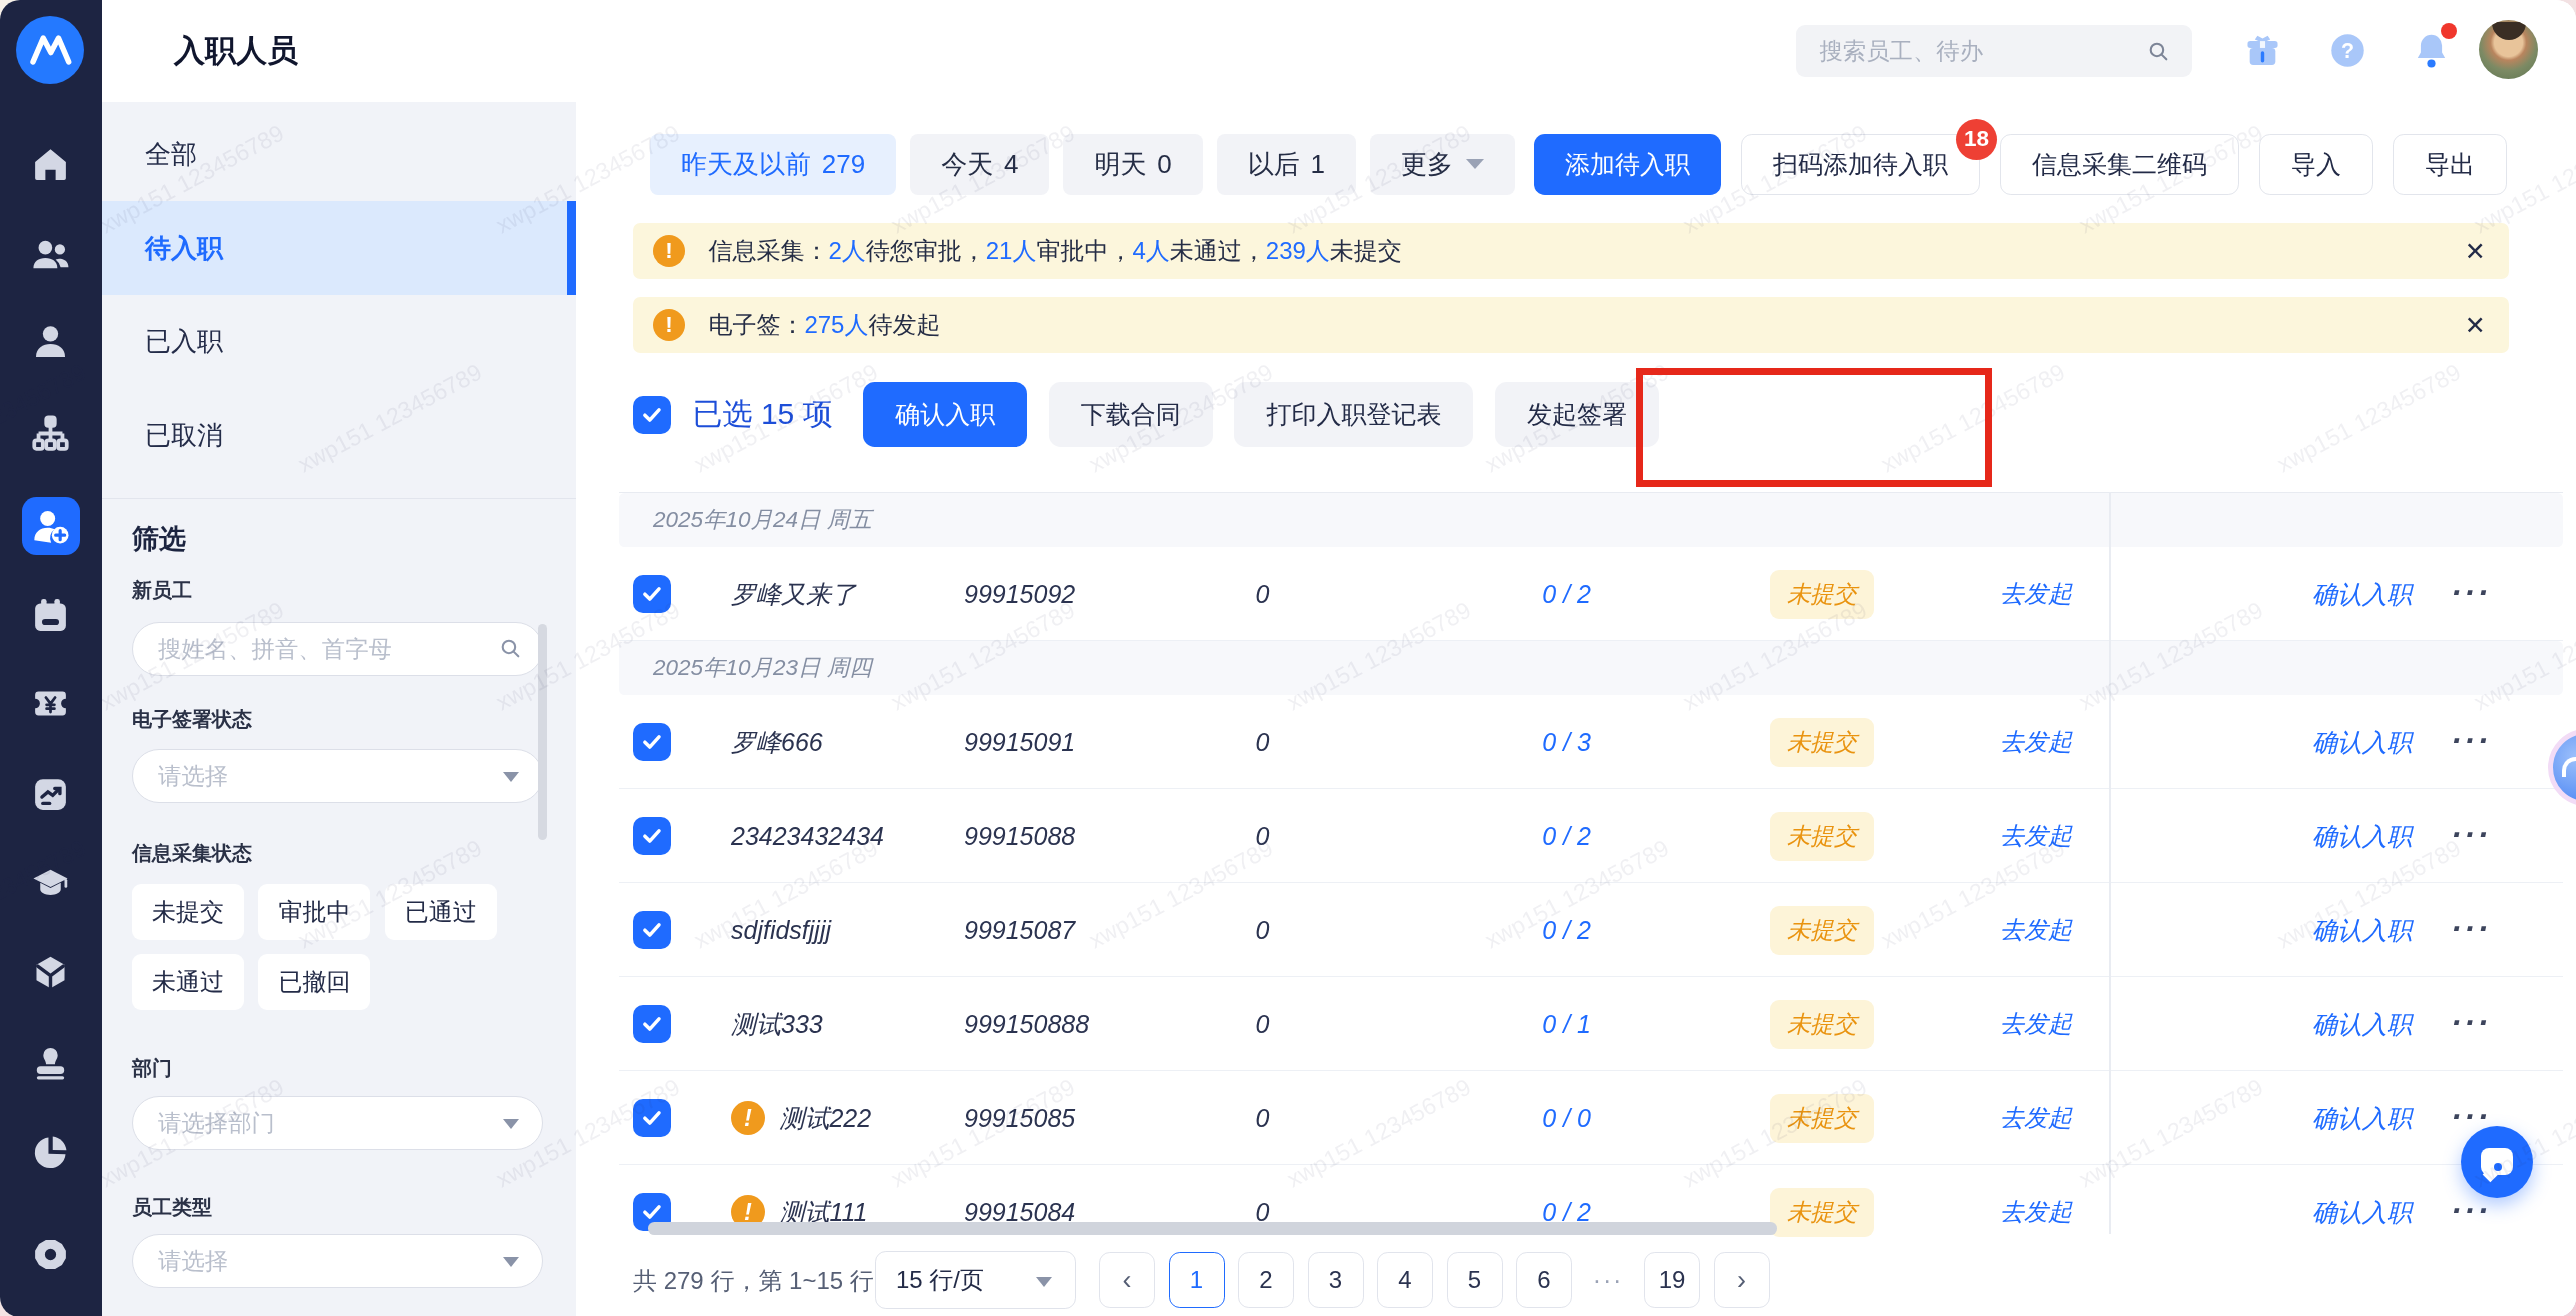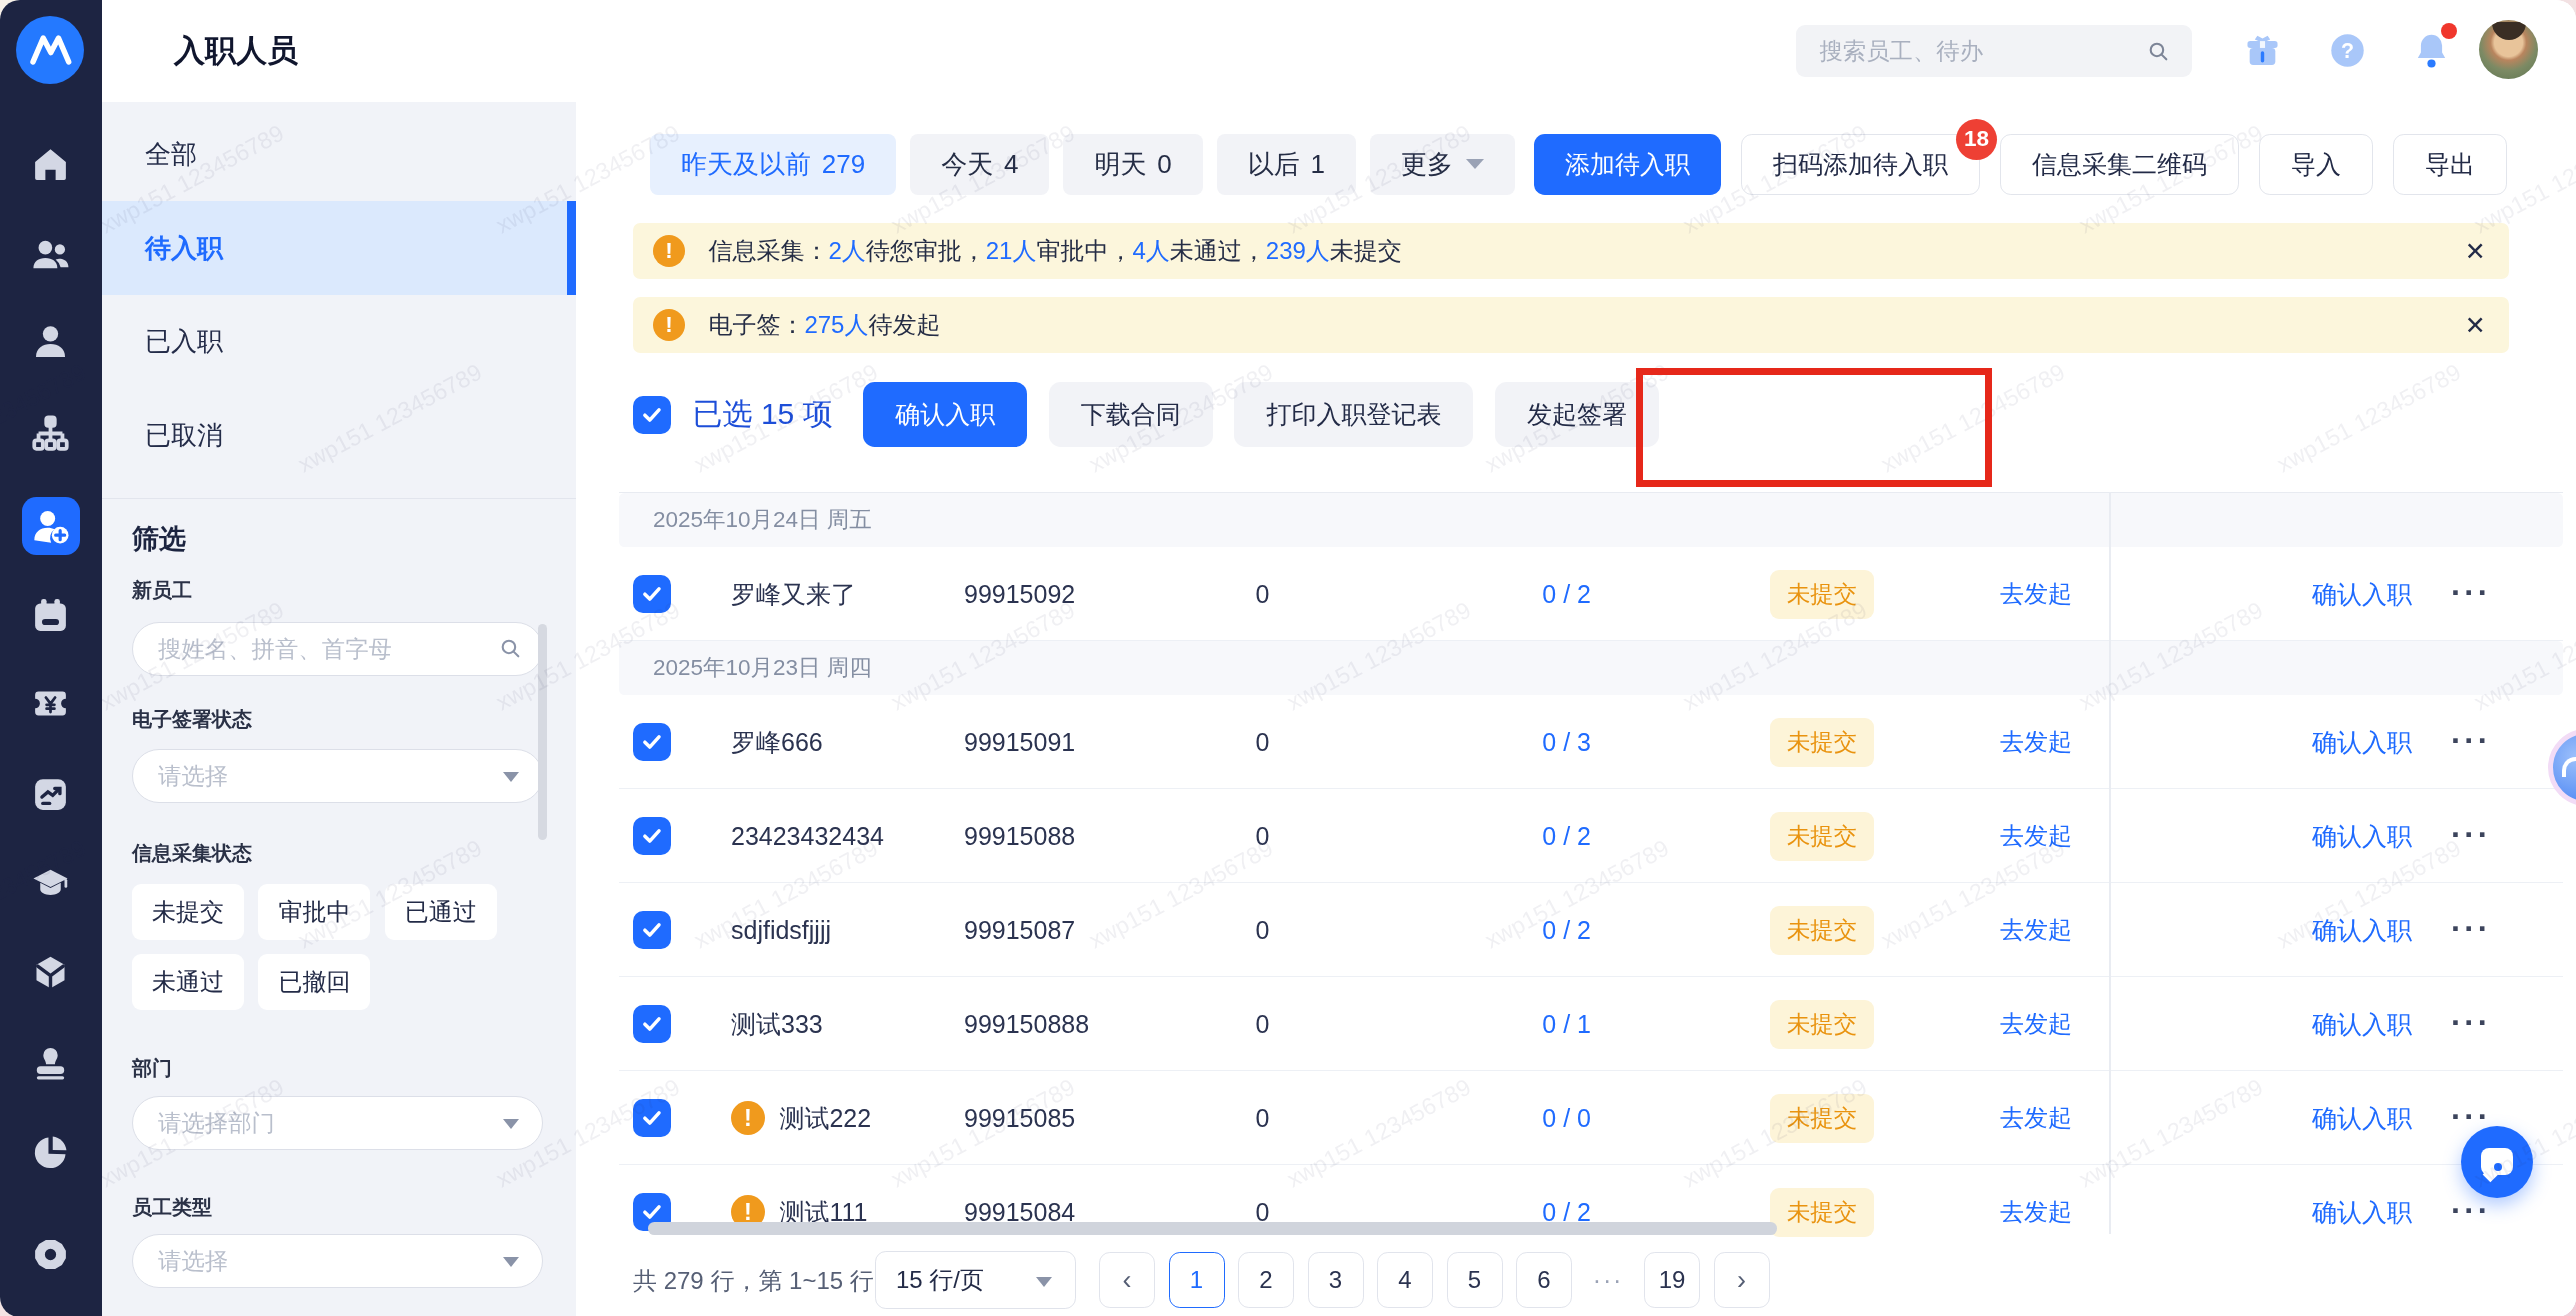--- a/index.html
+++ b/index.html
@@ -83,21 +83,21 @@
   .cb{width:38px;height:38px;border-radius:10px;background:var(--blue);display:flex;align-items:center;justify-content:center;cursor:pointer;flex:none;}
   .cb svg{width:23.4px;height:23.4px;}
   #sel-label{font-size:30px;color:#1d4ed8;margin-right:9px;white-space:nowrap;}
   .tbtn{height:65px;padding:0 32px;border-radius:11.7px;background:var(--chipbg);color:#232b47;font-size:25px;display:flex;align-items:center;cursor:pointer;white-space:nowrap;}
   .tbtn.primary{background:var(--blue);color:#fff;}
 
   
   #red-box{position:absolute;left:1060px;top:266px;width:356px;height:119px;border:7.2px solid var(--red);z-index:60;pointer-events:none;}
 
   
-  #table{position:absolute;left:43px;right:12.6px;top:390px;bottom:0;overflow:hidden;border-top:0.9px solid #e8ebf1;}
+  #table{position:absolute;left:43px;right:12.6px;top:390px;bottom:0;overflow:hidden;border-top:0.9px solid #e8ebf1;font-style:italic;}
   .gband{height:54px;background:#f7f8fb;border-radius:5.4px;line-height:54px;padding-left:34px;font-size:22.5px;color:#848ea2;}
   .trow{position:relative;height:94px;border-bottom:0.9px solid var(--line);background:#fff;}
   .trow .cb{position:absolute;left:13.5px;top:28px;}
   .rname{position:absolute;left:112px;top:0;height:94px;display:flex;align-items:center;gap:14.4px;}
   .rname .wico{width:34px;height:34px;border-radius:50%;background:var(--orange);color:#fff;font-size:23.4px;font-weight:bold;text-align:center;line-height:34px;}
   .rname .nm{font-size:25px;color:#2b3350;}
   .rid{position:absolute;left:345px;top:0;line-height:94px;font-size:25px;color:#2b3350;}
   .rc3{position:absolute;left:621px;width:45px;top:0;line-height:94px;font-size:25px;color:#2b3350;text-align:center;}
   .rprog{position:absolute;left:792px;width:180px;top:0;line-height:94px;font-size:25px;color:var(--blue);text-align:right;cursor:pointer;}
   .rstatus{position:absolute;left:1151px;top:22.5px;width:104px;height:49px;background:var(--badge-bg);color:var(--badge-tx);border-radius:9px;font-size:23.4px;text-align:center;line-height:49px;}

